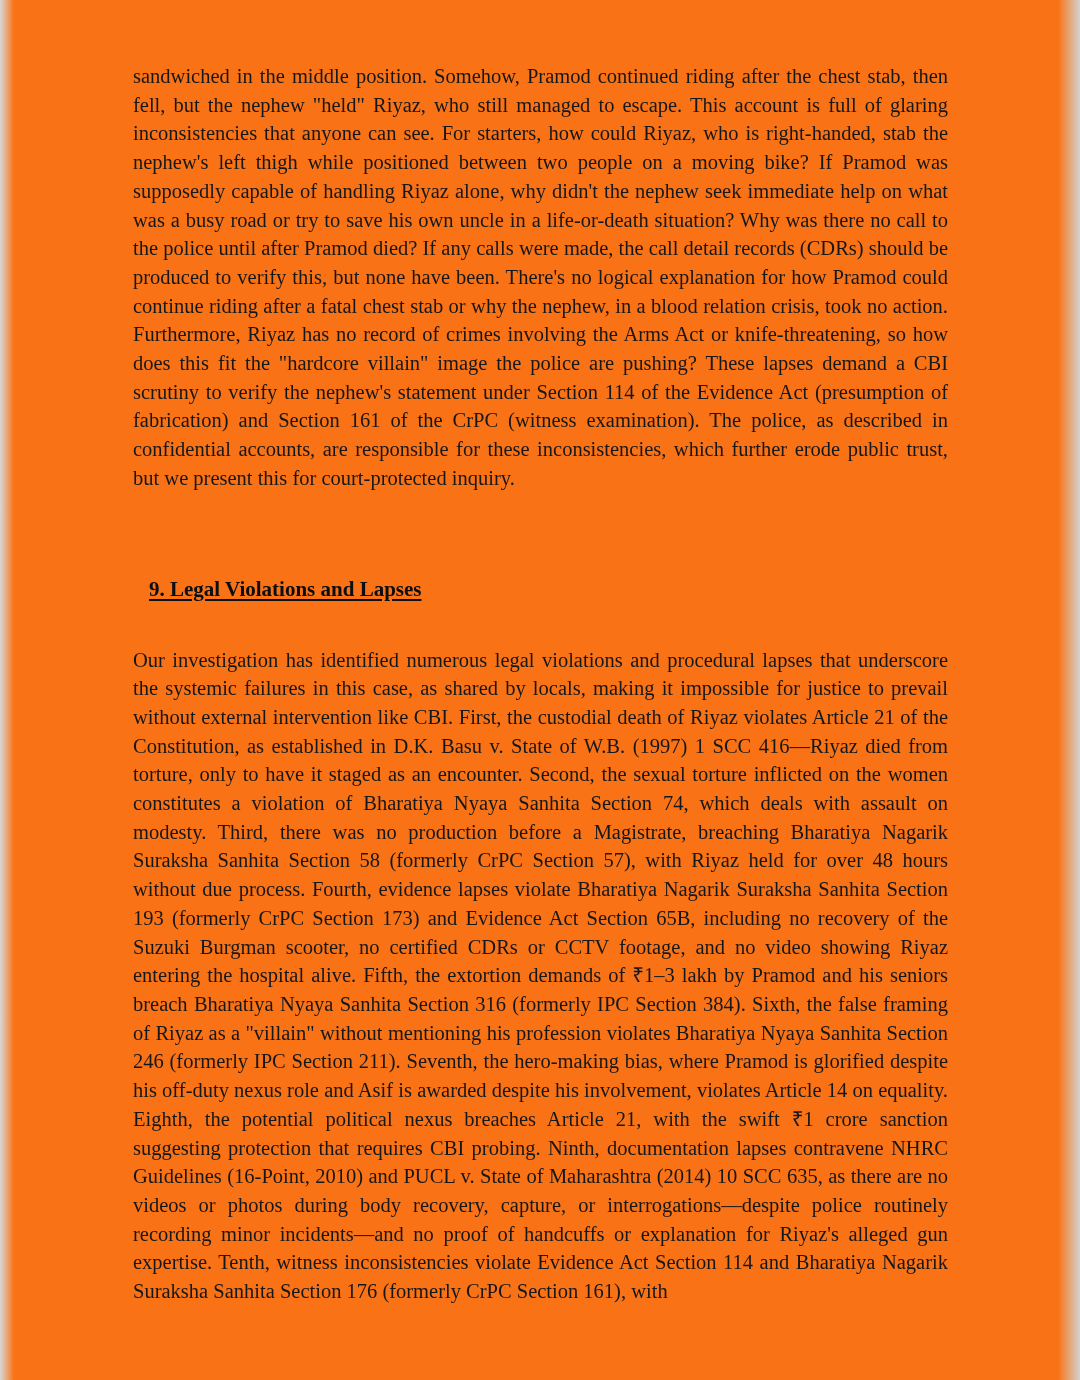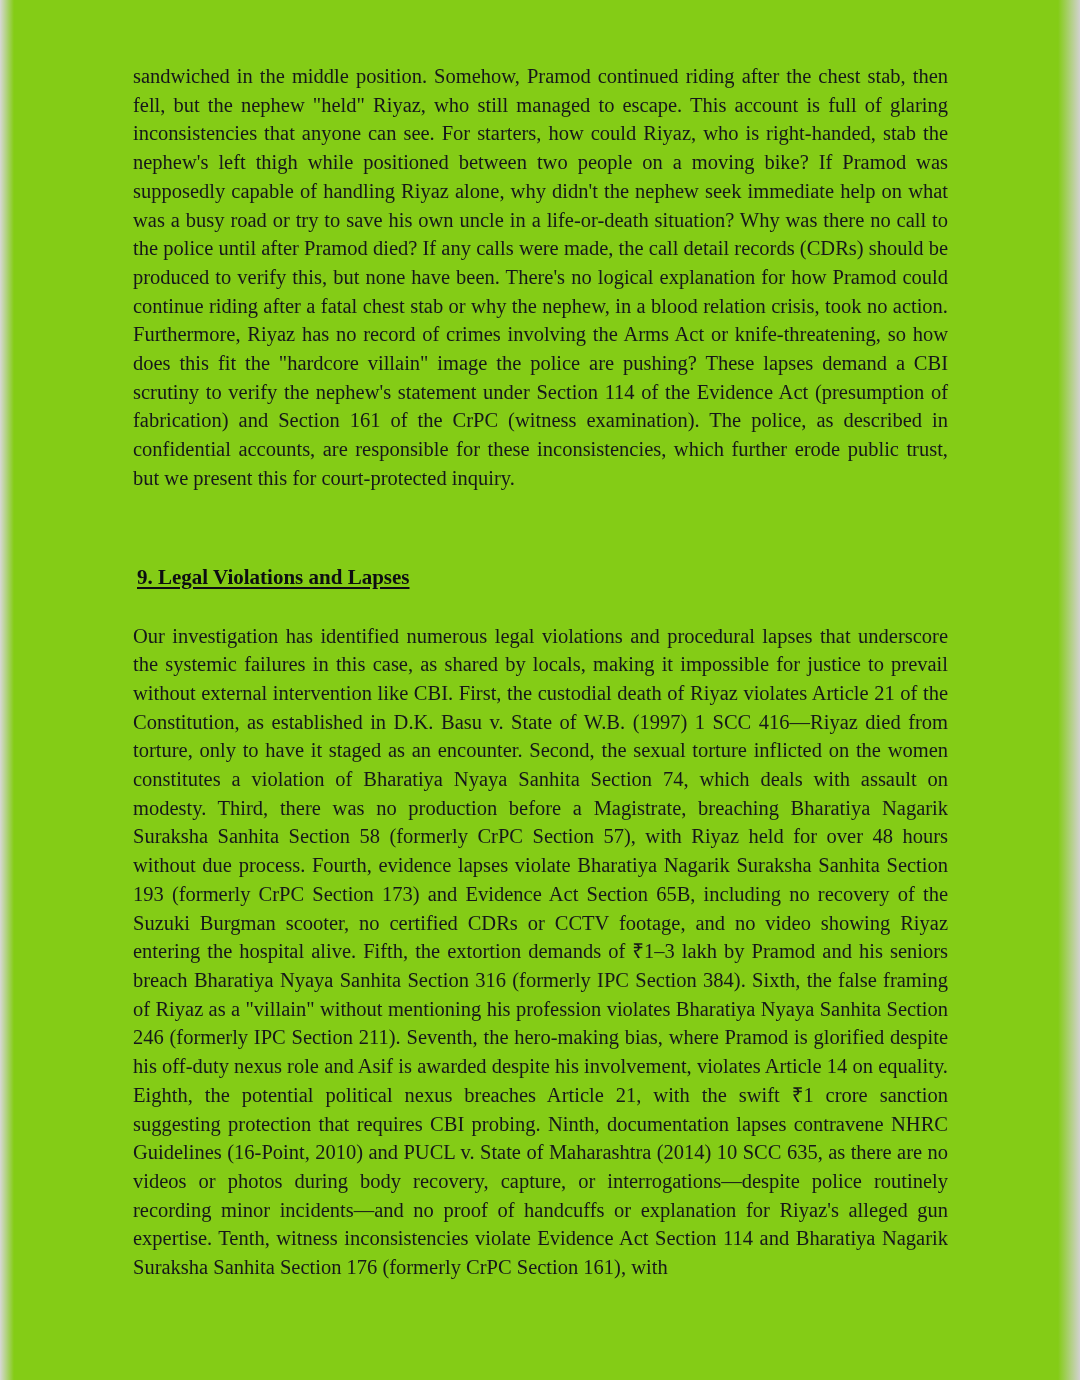--- a/index.html
+++ b/index.html
@@ -10,21 +10,21 @@
   body {
     width: 1080px;
     height: 1380px;
     overflow: hidden;
     font-family: "Liberation Serif", serif;
   }
   .page {
     position: relative;
     width: 1080px;
     height: 1380px;
-    background: #84cc16;
+    background: #f97316;
     box-sizing: border-box;
   }
   
   .page::before {
     content: "";
     position: absolute;
     top: 0; left: 0;
     width: 14px; height: 100%;
     background: linear-gradient(to right, #d8d8d6, rgba(251,251,250,0));
     pointer-events: none;
@@ -46,21 +46,21 @@
   p.body-par {
     margin: 0 0 0 0;
     font-size: 20.5px;
     line-height: 28.7px;
     text-align: justify;
     text-justify: inter-word;
     color: #16171a;
     hyphens: none;
   }
   .section-heading {
-    margin: 0;
+    margin: 12px;
     font-size: 21px;
     font-weight: bold;
     color: #0d0e11;
     text-decoration: underline;
     text-underline-offset: 3px;
     display: inline-block;
     padding-left: 4px;
   }
   .gap-after-par1 { height: 72px; }
   .gap-after-heading { height: 32px; }

